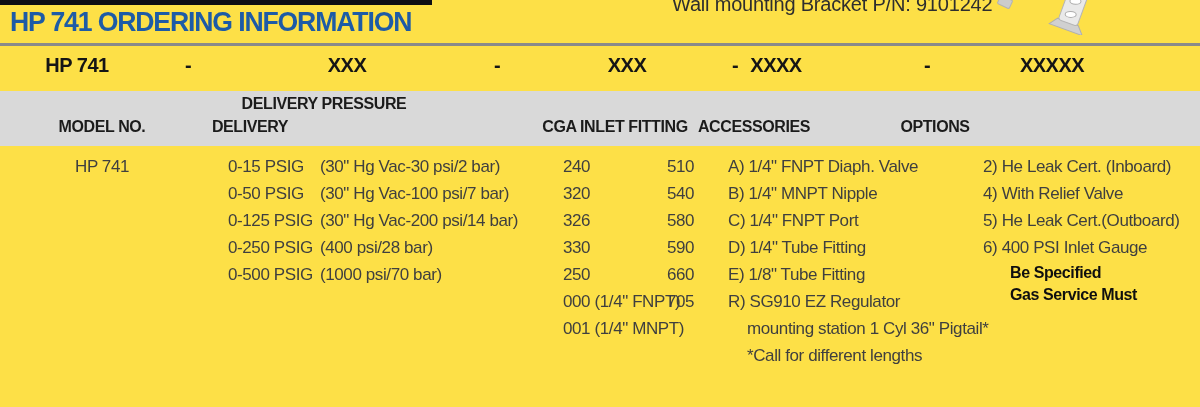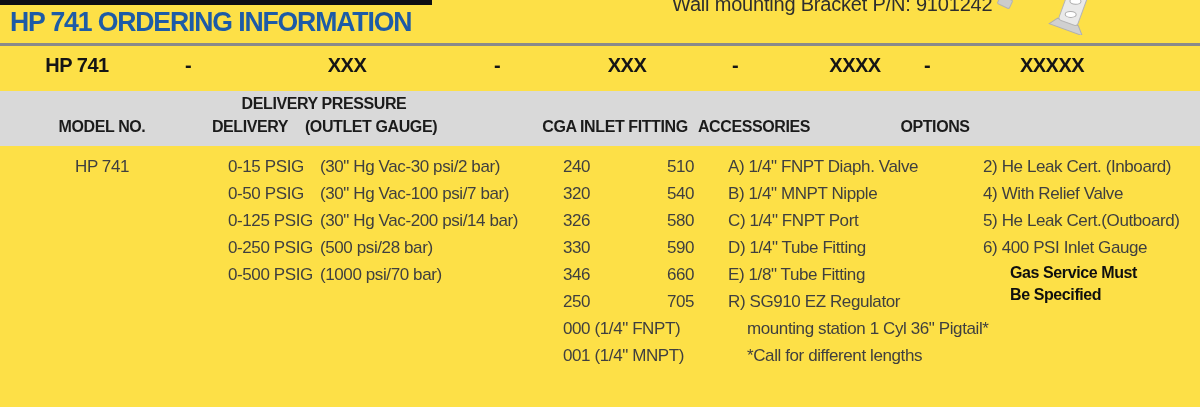--- a/index.html
+++ b/index.html
@@ -51,30 +51,29 @@
 
   <div class="rule"></div>
 
   <div class="codes">
     <span class="code" style="left:77px">HP 741</span>
     <span class="code" style="left:188px">-</span>
     <span class="code" style="left:347px">XXX</span>
     <span class="code" style="left:497px">-</span>
     <span class="code" style="left:627px">XXX</span>
     <span class="code" style="left:735px">-</span>
-    <span class="code" style="left:855px">XXXX</span>
+    <span class="code" style="left:776px">XXXX</span>
     <span class="code" style="left:927px">-</span>
     <span class="code" style="left:1052px">XXXXX</span>
   </div>
 
   <div class="band">
     <div class="h" style="left:300px;top:4px">DELIVERY PRESSURE</div>
     <div class="h row2" style="left:78px">MODEL NO.</div>
     <div class="h row2" style="left:226px">DELIVERY</div>
-    <div class="h row2" style="left:347px">(OUTLET GAUGE)</div>
     <div class="h row2" style="left:591px">CGA INLET FITTING</div>
     <div class="h row2" style="left:730px">ACCESSORIES</div>
     <div class="h row2" style="left:911px">OPTIONS</div>
   </div>
 
   <div class="col" style="left:75px">
     <div class="bl">HP 741</div>
   </div>
 
   <div class="col" style="left:228px">
@@ -82,30 +81,29 @@
     <div class="bl">0-50 PSIG</div>
     <div class="bl">0-125 PSIG</div>
     <div class="bl">0-250 PSIG</div>
     <div class="bl">0-500 PSIG</div>
   </div>
 
   <div class="col" style="left:320px">
     <div class="bl">(30" Hg Vac-30 psi/2 bar)</div>
     <div class="bl">(30" Hg Vac-100 psi/7 bar)</div>
     <div class="bl">(30" Hg Vac-200 psi/14 bar)</div>
-    <div class="bl">(500 psi/28 bar)</div>
+    <div class="bl">(400 psi/28 bar)</div>
     <div class="bl">(1000 psi/70 bar)</div>
   </div>
 
   <div class="col" style="left:563px">
     <div class="bl">240</div>
     <div class="bl">320</div>
     <div class="bl">326</div>
     <div class="bl">330</div>
-    <div class="bl">346</div>
     <div class="bl">250</div>
     <div class="bl">000 (1/4" FNPT)</div>
     <div class="bl">001 (1/4" MNPT)</div>
   </div>
 
   <div class="col" style="left:667px">
     <div class="bl">510</div>
     <div class="bl">540</div>
     <div class="bl">580</div>
     <div class="bl">590</div>
@@ -123,18 +121,18 @@
     <div class="bl indent">mounting station 1 Cyl 36" Pigtail*</div>
     <div class="bl indent">*Call for different lengths</div>
   </div>
 
   <div class="col" style="left:983px">
     <div class="bl">2) He Leak Cert. (Inboard)</div>
     <div class="bl">4) With Relief Valve</div>
     <div class="bl">5) He Leak Cert.(Outboard)</div>
     <div class="bl">6) 400 PSI Inlet Gauge</div>
     <div class="note">
+      <div class="nl">Be Specified</div>
       <div class="nl">Gas Service Must</div>
-      <div class="nl">Be Specified</div>
     </div>
   </div>
 
 </div>
 
 </body></html>

